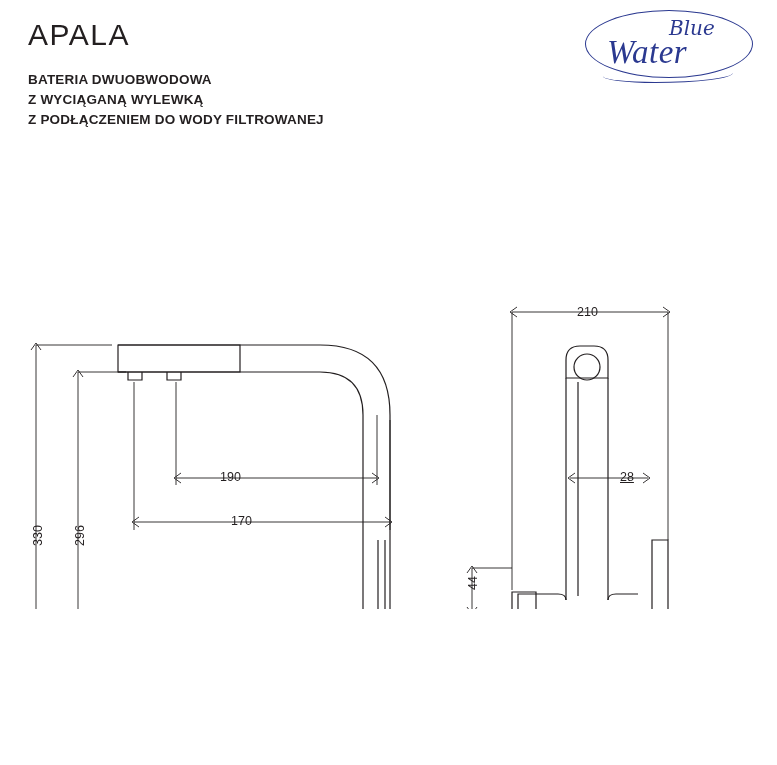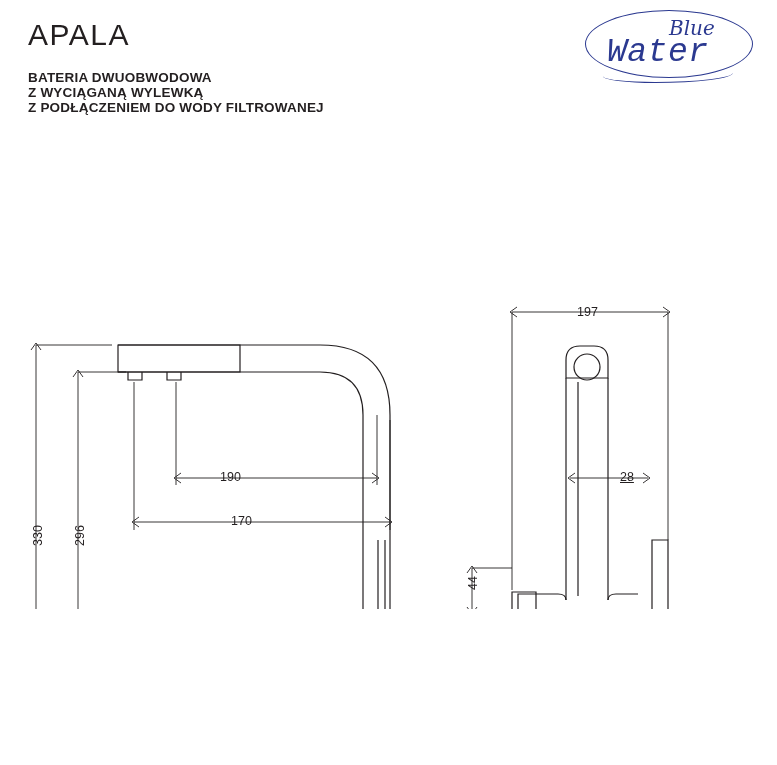--- a/index.html
+++ b/index.html
@@ -27,21 +27,21 @@
     letter-spacing: 1.5px;
     font-weight: 400;
     color: #231f20;
   }
   #subtitle {
     position: absolute;
     left: 28px;
     top: 70px;
     font-size: 13.5px;
     font-weight: bold;
-    line-height: 15px;
+    line-height: 20px;
     letter-spacing: 0.2px;
     color: #231f20;
     white-space: pre-line;
   }
   
   #logo {
     position: absolute;
     right: 22px;
     top: 6px;
     width: 170px;
@@ -62,21 +62,21 @@
     top: 10px;
     font-family: "DejaVu Serif", serif;
     font-style: italic;
     font-size: 20px;
     color: #2b3990;
   }
   #logo .logo-water {
     position: absolute;
     left: 22px;
     top: 28px;
-    font-family: Liberation Mono, monospace;
+    font-family: Liberation Serif, serif;
     font-style: italic;
     font-size: 33px;
     color: #2b3990;
     letter-spacing: 0.5px;
   }
   #logo .logo-swoosh {
     position: absolute;
     left: 18px;
     top: 60px;
     width: 130px;
@@ -235,18 +235,18 @@
       </g>
     </g>
   </svg>
 
   <div class="dim-label vertical" style="left:31px; top:546px;">330</div>
   <div class="dim-label vertical" style="left:73px; top:546px;">296</div>
   <div class="dim-label" style="left:220px; top:470px;">190</div>
   <div class="dim-label" style="left:231px; top:514px;">170</div>
   <div class="dim-label" style="left:289px; top:648px;">Ø 29</div>
 
-  <div class="dim-label" style="left:577px; top:305px;">197</div>
+  <div class="dim-label" style="left:577px; top:305px;">210</div>
   <div class="dim-label" style="left:620px; top:470px;text-decoration:underline;">28</div>
   <div class="dim-label vertical" style="left:466px; top:590px;">44</div>
   <div class="dim-label vertical" style="left:730px; top:688px;">70</div>
 
 </div>
 
 </body></html>

